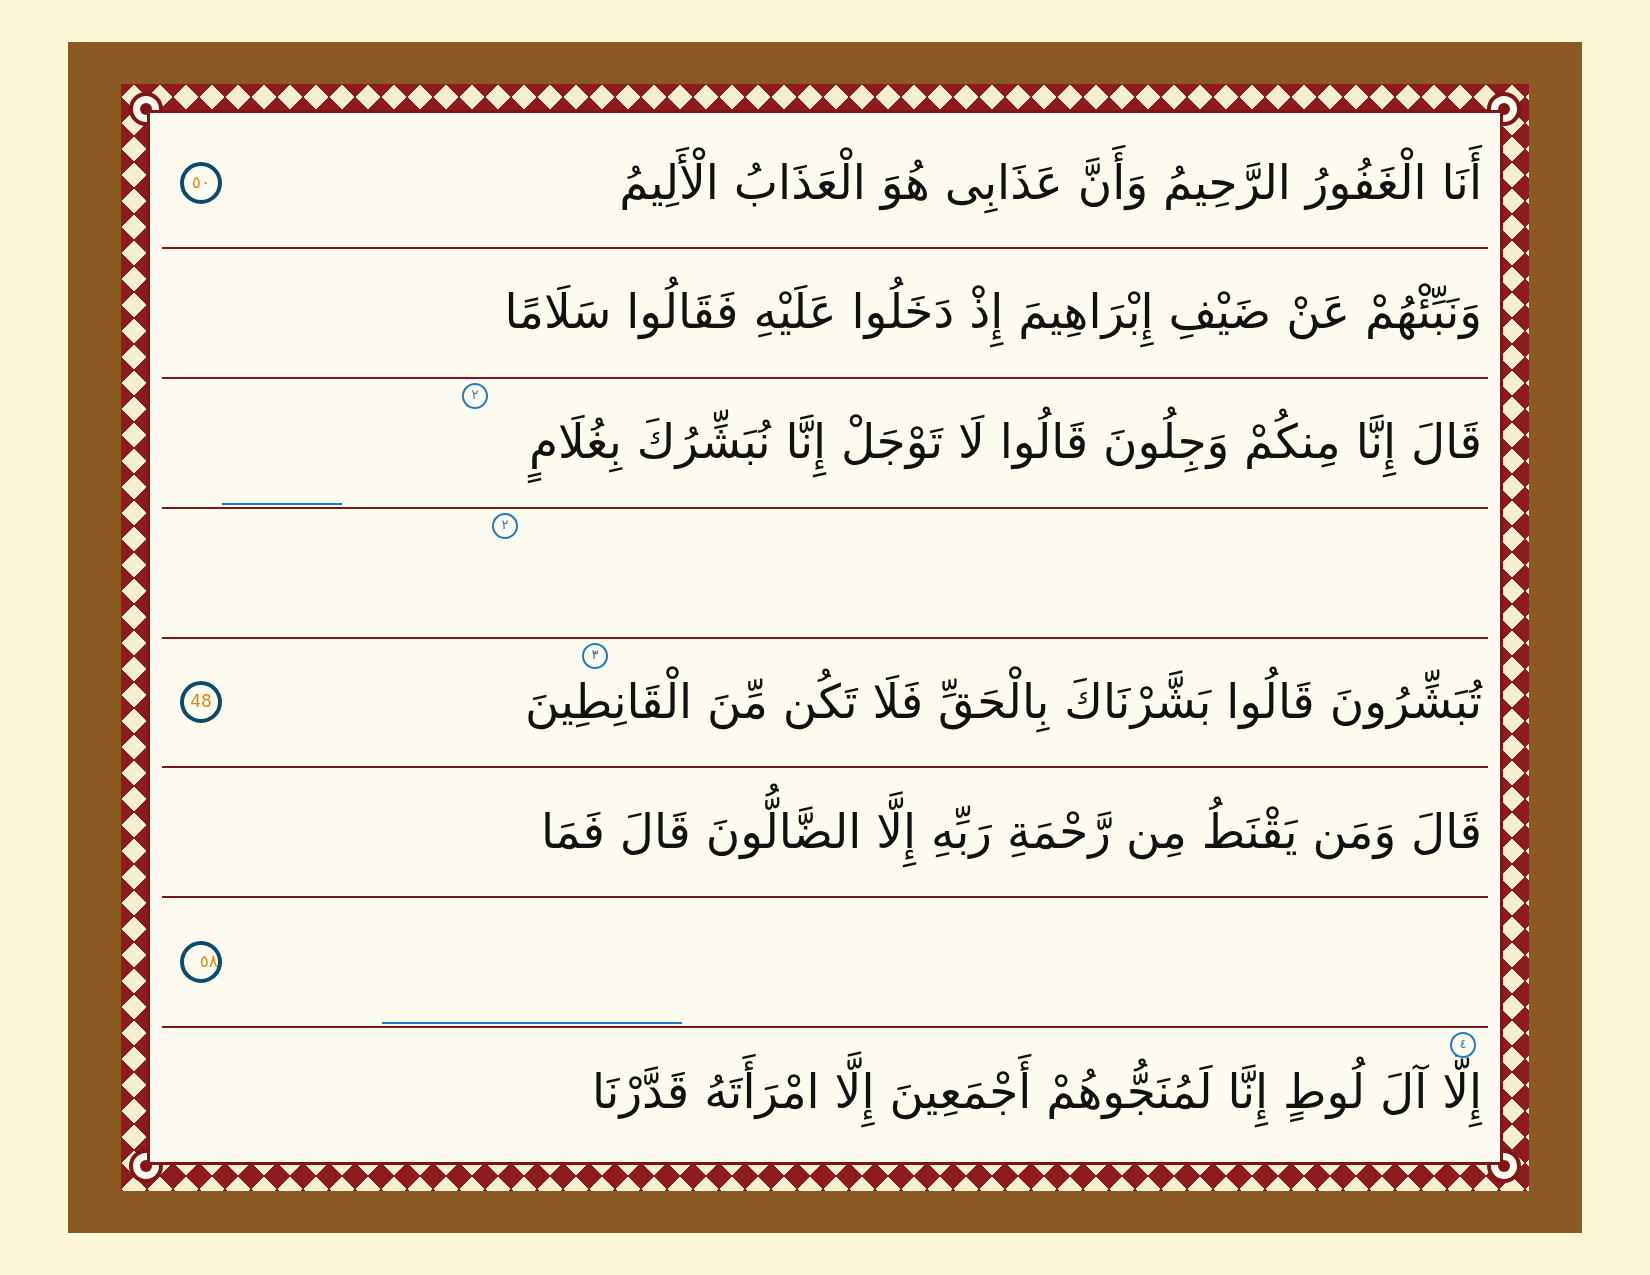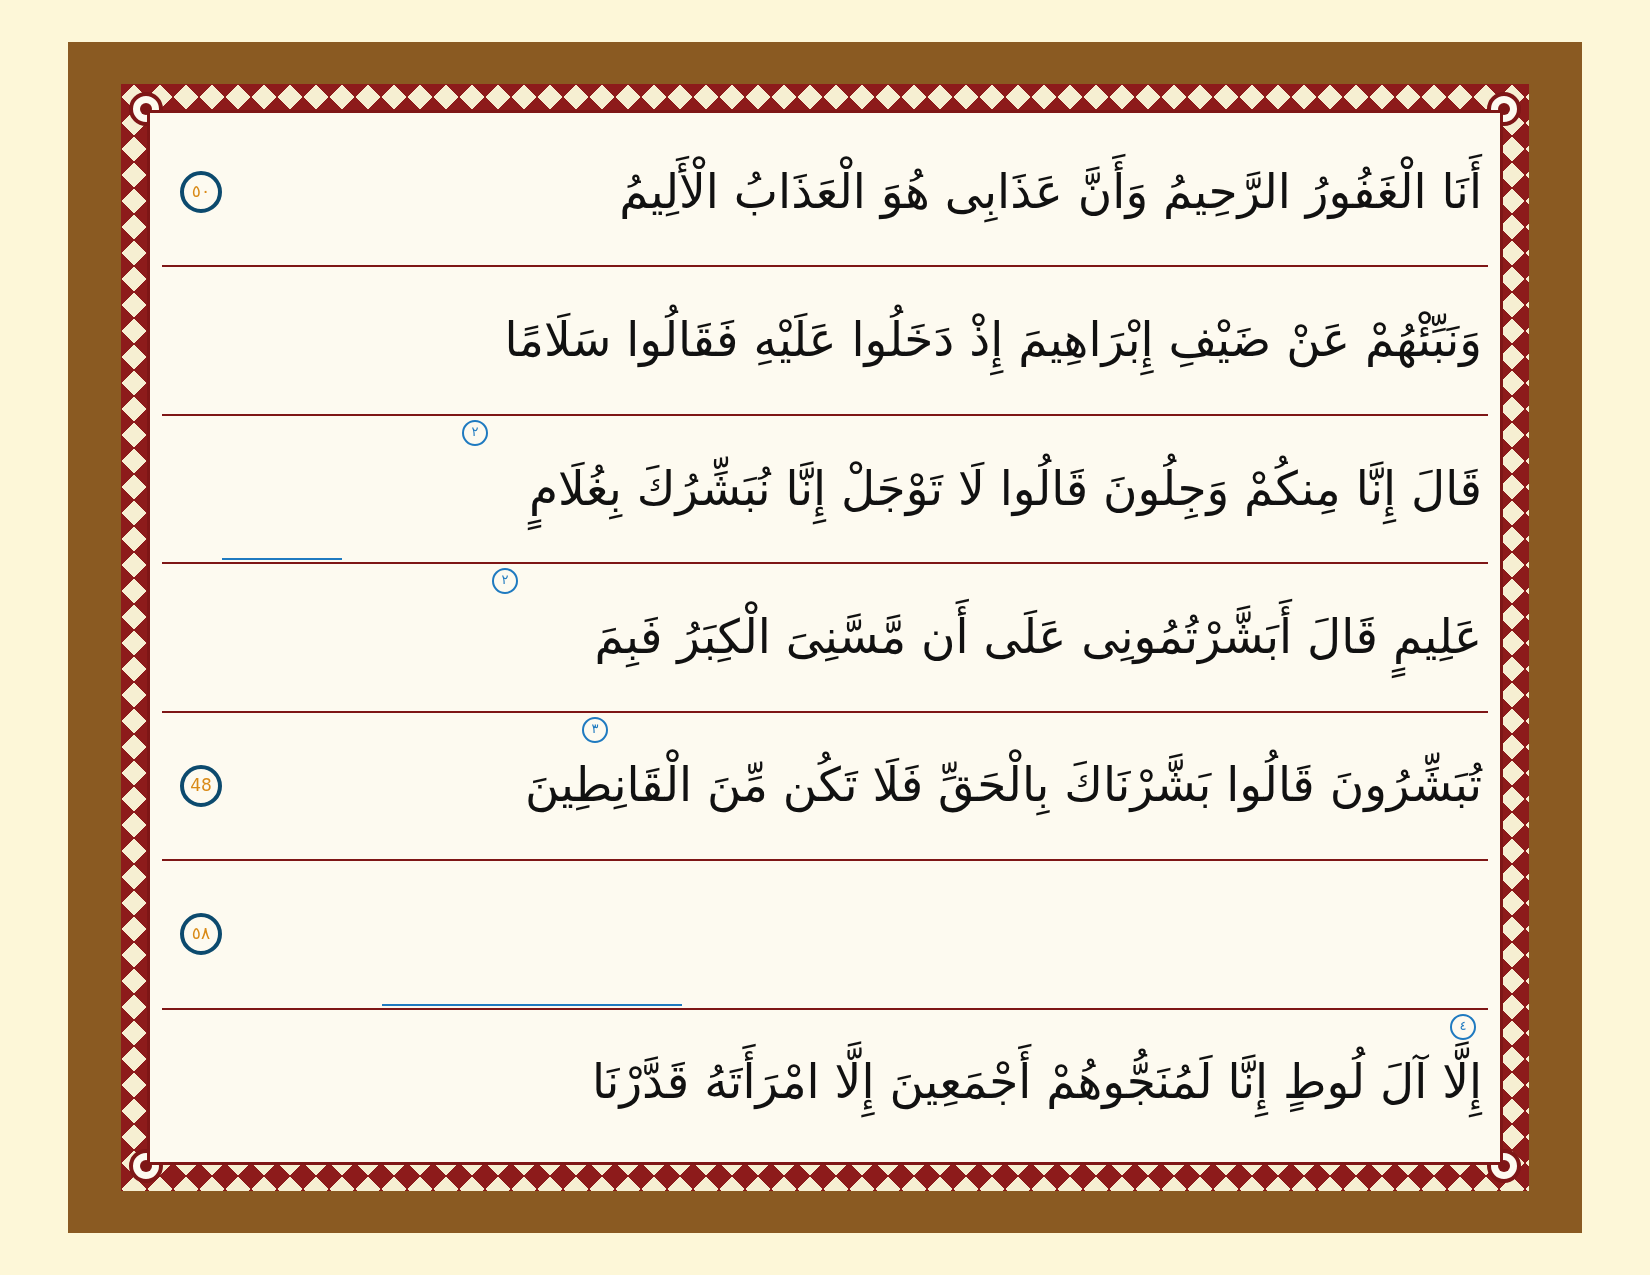--- a/index.html
+++ b/index.html
@@ -201,33 +201,35 @@
             <div class="arabic">وَنَبِّئْهُمْ عَنْ ضَيْفِ إِبْرَاهِيمَ إِذْ دَخَلُوا عَلَيْهِ فَقَالُوا سَلَامًا</div>
           </div>
 
           <div class="aya-line">
             <div class="arabic">قَالَ إِنَّا مِنكُمْ وَجِلُونَ قَالُوا لَا تَوْجَلْ إِنَّا نُبَشِّرُكَ بِغُلَامٍ</div>
             <span class="pause-mark" style="left:300px;">٢</span>
             <div class="blue-rule" style="left:60px; width:120px;"></div>
           </div>
 
           <div class="aya-line">
-            <div class="arabic">عَلِيمٍ قَالَ أَبَشَّرْتُمُونِى عَلَى أَن مَّسَّنِىَ الْكِبَرُ فَبِمَ</div>
             <span class="pause-mark" style="left:330px;">٢</span>
           </div>
 
           <div class="aya-line">
             <div class="arabic">تُبَشِّرُونَ قَالُوا بَشَّرْنَاكَ بِالْحَقِّ فَلَا تَكُن مِّنَ الْقَانِطِينَ</div>
             <span class="pause-mark" style="left:420px;">٣</span>
             <span class="ayah-num" style="position:absolute; left:12px;">48</span>
           </div>
 
-
-          <div class="aya-line">
-            <span class="ayah-num" style="position:absolute; left:12px;">٥٨</span>
+          <div class="aya-line">
+            <div class="arabic">قَالَ وَمَن يَقْنَطُ مِن رَّحْمَةِ رَبِّهِ إِلَّا الضَّالُّونَ قَالَ فَمَا</div>
+          </div>
+
+          <div class="aya-line">
+            <span class="ayah-num" style="position:absolute; left:12px;text-align:right;">٥٨</span>
             <div class="blue-rule" style="left:220px; width:300px;"></div>
           </div>
 
           <div class="aya-line">
             <div class="arabic">إِلَّا آلَ لُوطٍ إِنَّا لَمُنَجُّوهُمْ أَجْمَعِينَ إِلَّا امْرَأَتَهُ قَدَّرْنَا</div>
             <span class="pause-mark" style="right:12px;">٤</span>
           </div>
 
         </div>
       </div>

